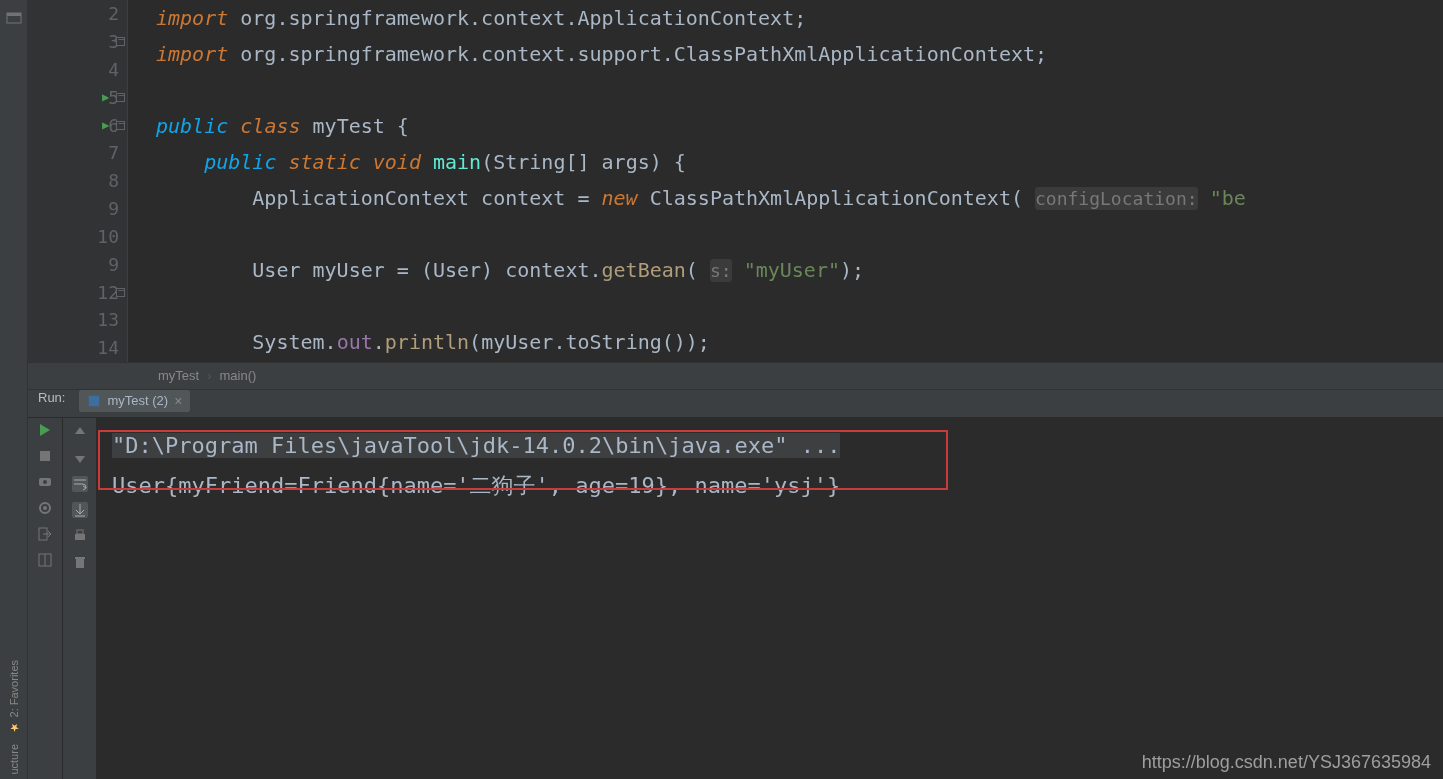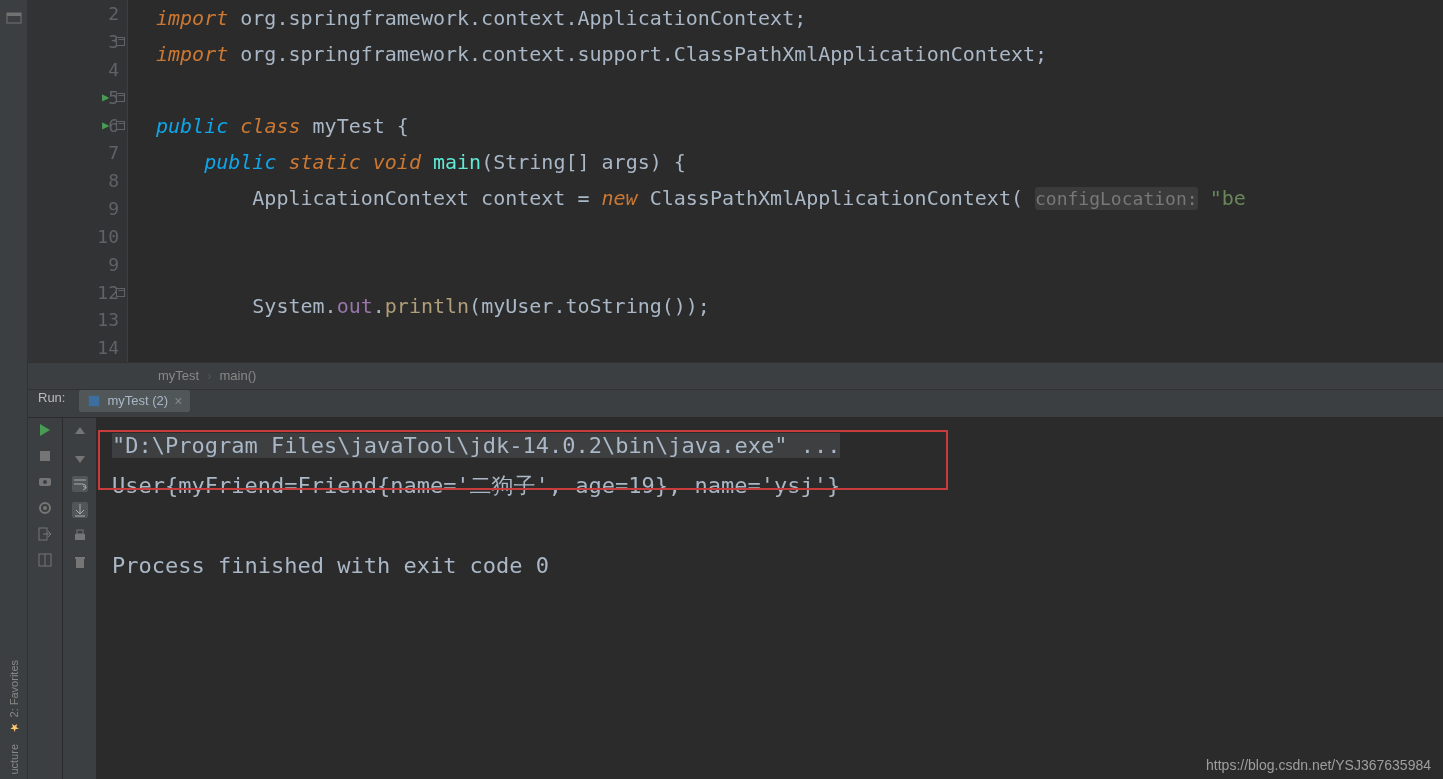--- a/index.html
+++ b/index.html
@@ -166,21 +166,21 @@
     .red-box {
       position: absolute;
       border: 2px solid #c93c3c;
       pointer-events: none;
     }
     .watermark {
       position: absolute;
       bottom: 6px;
       right: 12px;
       color: #bbb;
-      font-size: 14px;
+      font-size: 18px;
       font-family: sans-serif;
       opacity: 0.8;
     }
   </style>
 </head>
 <body>
 
 <div class="main-container">
   <div class="left-sidebar">
     <div class="sidebar-icon">
@@ -248,20 +248,21 @@
           </div>
         </div>
       <div class="code-area" id="code">
           <div class="code-line"><span class="kw-import">import</span><span class="cls-name"> org.springframework.context.ApplicationContext;</span></div>
           <div class="code-line"><span class="kw-import">import</span><span class="cls-name"> org.springframework.context.support.ClassPathXmlApplicationContext;</span></div>
           <div class="code-line"><span></span></div>
           <div class="code-line"><span class="kw-public">public</span><span> </span><span class="kw-class">class</span><span> </span><span class="cls-name">myTest</span><span> {</span></div>
           <div class="code-line"><span>    </span><span class="kw-public">public</span><span> </span><span class="kw-static">static</span><span> </span><span class="kw-void">void</span><span> </span><span class="method-name">main</span><span>(String[] args) {</span></div>
           <div class="code-line"><span>        ApplicationContext context = </span><span class="kw-new">new</span><span> ClassPathXmlApplicationContext( </span><span class="param-hint">configLocation:</span><span> </span><span class="string-lit">"be</span></div>
           <div class="code-line"><span></span></div>
+          <div class="code-line"><span>        User myUser = (User) context.</span><span class="method-call">getBean</span><span>( </span><span class="param-hint">s:</span><span> </span><span class="string-lit">"myUser"</span><span>);</span></div>
           <div class="code-line"><span></span></div>
           <div class="code-line"><span>        System.</span><span class="field-name">out</span><span>.</span><span class="method-call">println</span><span>(myUser.toString());</span></div>
           <div class="code-line"></div>
         </div>
     </div>
 
     <div class="breadcrumb-bar">
       <span>myTest</span>
       <span class="bc-sep">›</span>
       <span>main()</span>
@@ -347,19 +348,18 @@
               <rect x="4" y="5" width="8" height="9" fill="#757575"></rect>
               <rect x="3" y="3" width="10" height="2" fill="#757575"></rect>
             </svg>
           </div>
       </div>
       <div class="console-output" id="console">
         <div class="red-box" style="left:2px; top:12px; width:850px; height:60px;"></div>
       <div class="output-line"><span class="highlight-first">"D:\Program Files\javaTool\jdk-14.0.2\bin\java.exe" ...</span></div>
           <div class="output-line">User{myFriend=Friend{name='二狗子', age=19}, name='ysj'}</div>
           <div class="output-line">&nbsp;</div>
-          <div class="output-line">Process finished with exit code 0</div>
         </div>
     </div>
   </div>
 </div>
 
 <div class="watermark">https://blog.csdn.net/YSJ367635984</div>
 
 </body></html>

